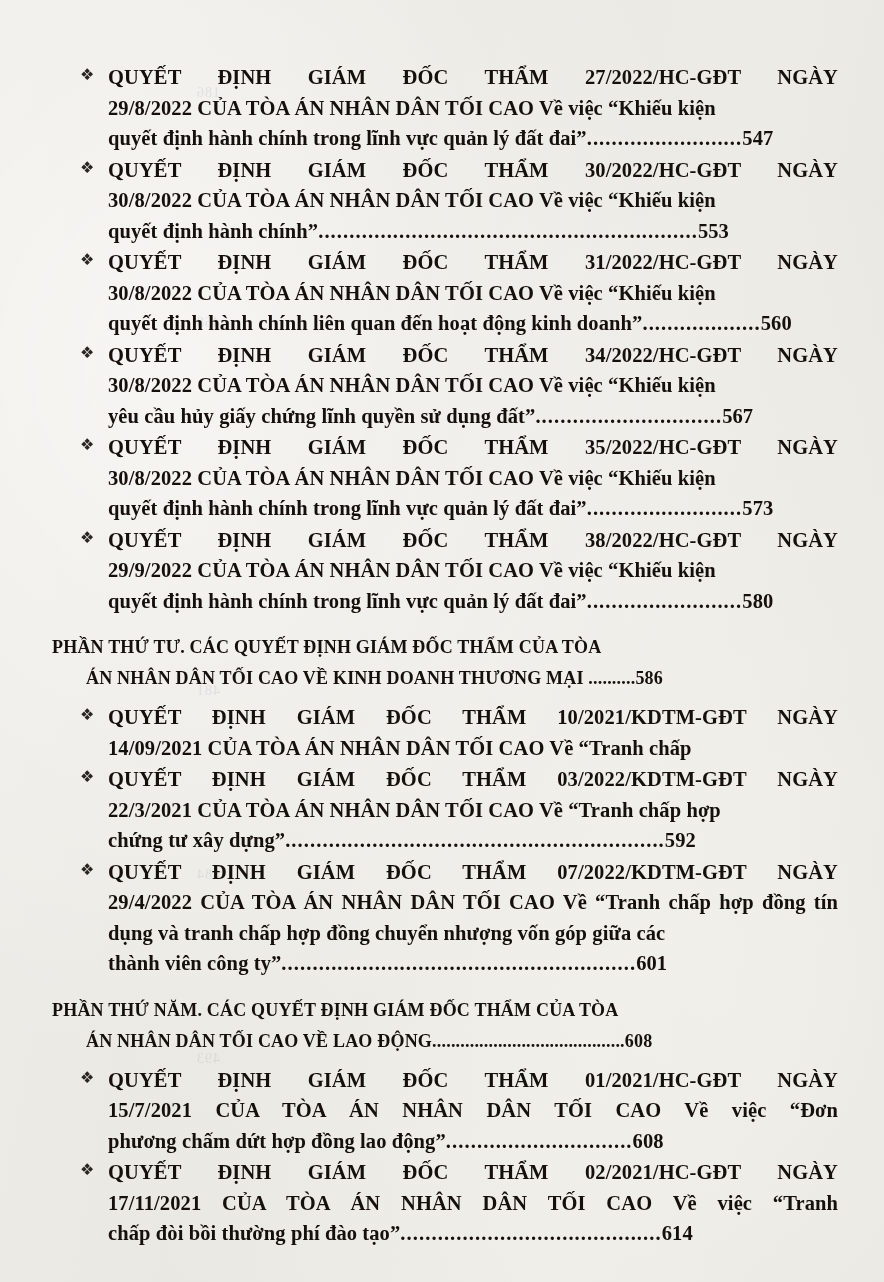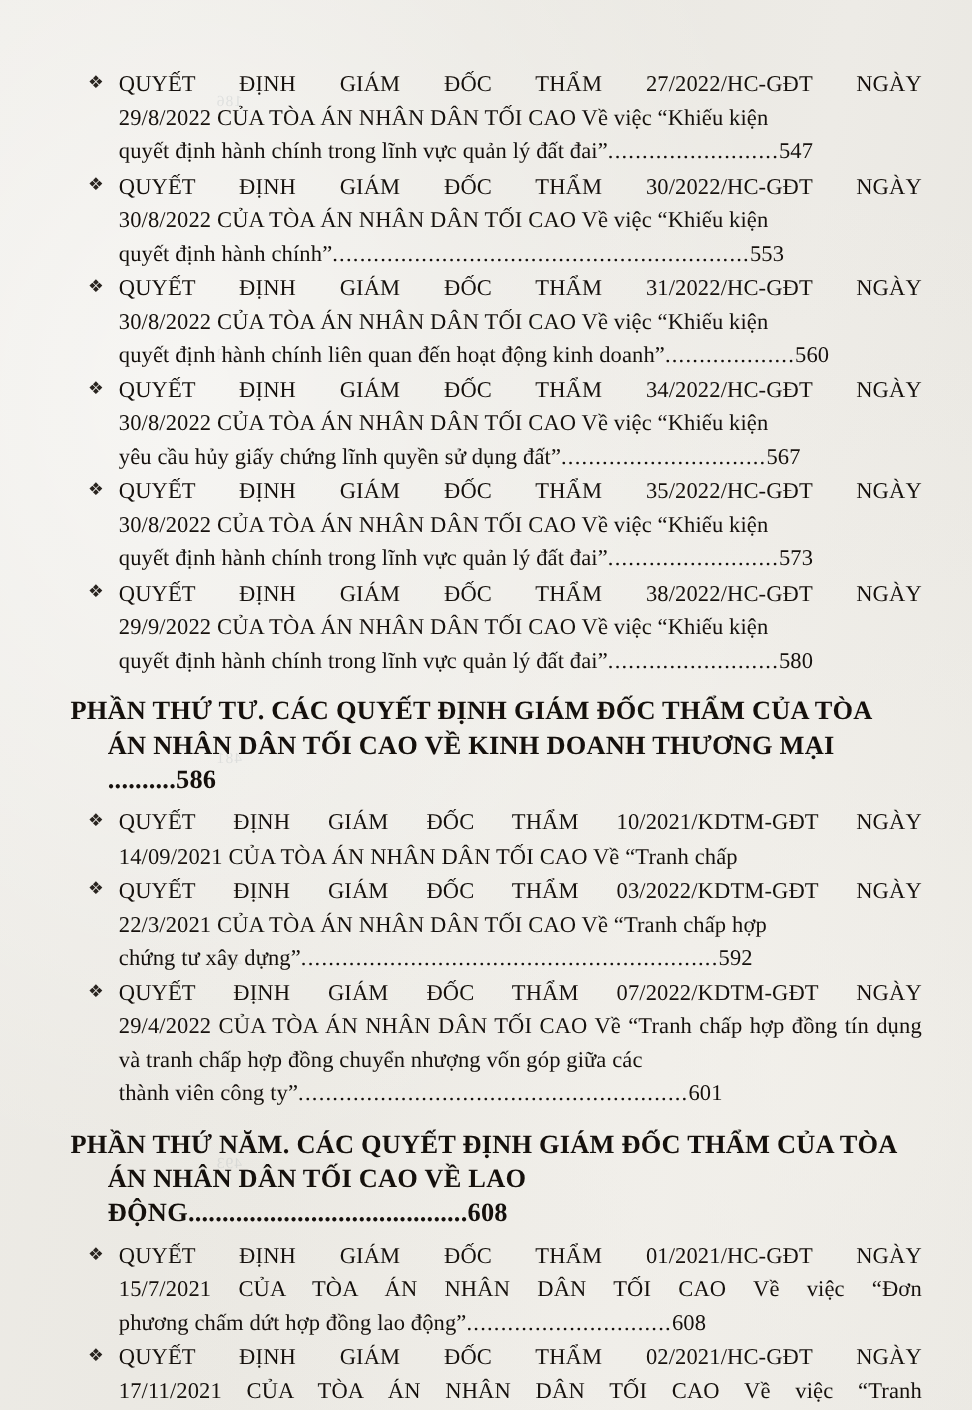--- a/index.html
+++ b/index.html
@@ -64,42 +64,43 @@
     font-size: 16px;
     color: #2a2520;
   }
   .entry-text {
     font-size: 20.5px;
     line-height: 30.5px;
     text-align: justify;
     text-align-last: left;
     letter-spacing: 0.1px;
     hyphens: none;
+    font-weight: bold;
   }
   .justline {
     display: block;
     text-align: justify;
     text-align-last: justify;
     white-space: nowrap;
   }
   .dots-line {
     display: block;
     white-space: nowrap;
     overflow: hidden;
   }
   .dots-line .txt { }
   .dots-line .dots {
     letter-spacing: 1.1px;
   }
   .dots-line .pg { }
   h2.section {
-    font-size: 24px;
+    font-size: 18px;
     font-weight: bold;
     line-height: 31px;
-    margin: 16px 0 8px 16px;
+    margin: 16px 0 8px 4px;
     padding: 0;
     letter-spacing: 0.2px;
   }
   h2.section .l1 { display: block; }
   h2.section .l2 { display: block; padding-left: 34px; }
   .sp-top { margin-top: 14px; }
 </style>
 </head>
 <body>
 

